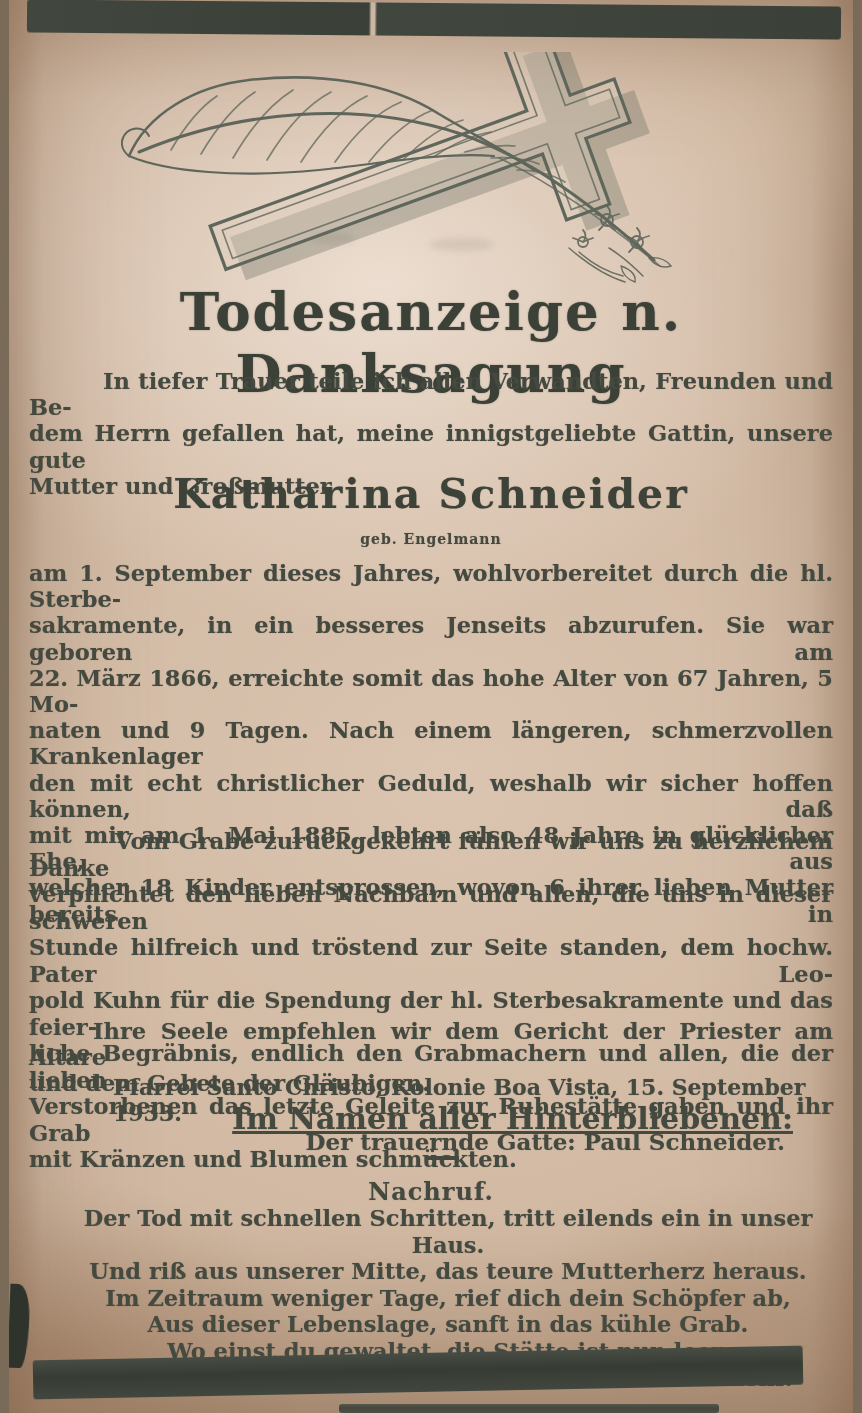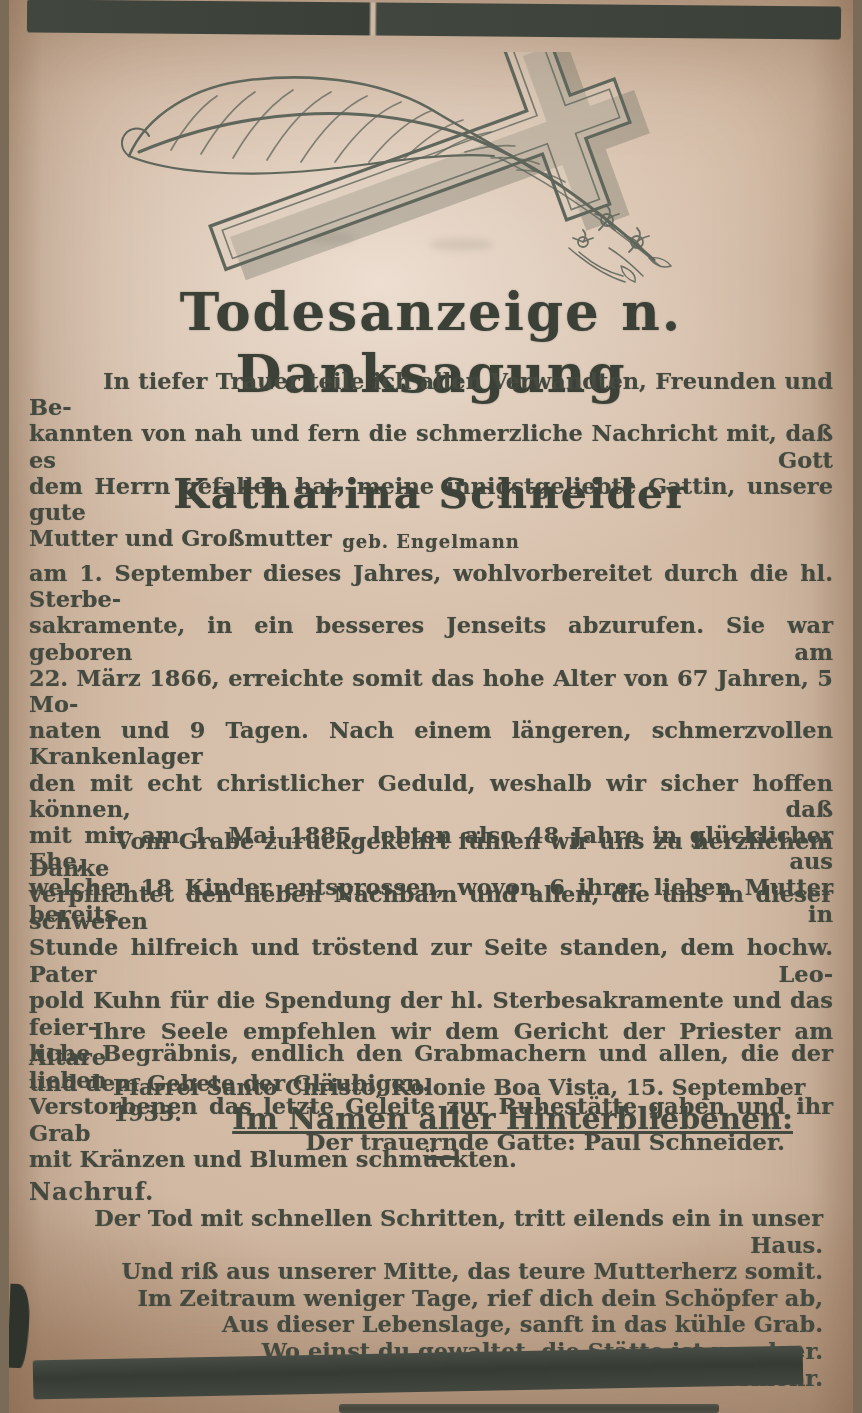--- a/index.html
+++ b/index.html
@@ -43,31 +43,31 @@
   .headline{top:280px;text-align:center;font-size:53px;letter-spacing:2px;color:#3c4138;
      text-shadow:0 0 1.5px rgba(60,65,56,.6);}
   .block{font-size:22.5px;line-height:26.2px;}
   .line{text-align:justify;}
   .line.j{text-align:justify;text-align-last:justify;}
   .intro{top:368px;}
   .ind1{text-indent:74px;}
   .ind2{text-indent:86px;}
   .ind3{text-indent:64px;}
   .name{top:470px;text-align:center;font-size:41px;letter-spacing:2px;color:#3e433a;}
-  .maiden{top:531px;text-align:center;font-size:18px;letter-spacing:1px;}
+  .maiden{top:531px;text-align:center;font-size:14px;letter-spacing:1px;}
   .bodytxt{top:560px;}
   .thanks{top:828px;line-height:26.5px;}
   .commend{top:1018px;}
   .dateline{top:1074px;font-size:22px;left:104px;right:30px;text-align:left;}
   .sigintro{top:1101px;right:60px;text-align:right;font-size:30px;text-decoration:underline;}
   .signature{top:1128px;right:68px;text-align:right;font-size:23px;}
   .dash{position:absolute;left:418px;top:1156px;width:32px;height:3.5px;background:#454a40;}
-  .nachruf{top:1177px;font-size:24px;letter-spacing:1px;}
+  .nachruf{top:1177px;text-align:center;font-size:24px;letter-spacing:1px;}
   .poem{top:1205px;left:64px;right:30px;font-size:22.5px;line-height:26.6px;}
-  .poem .line{text-align:right;}
+  .poem .line{text-align:center;}
 </style>
 </head>
 <body>
 
 <div class="page">
 
   <div class="bar topbar"></div>
 
   <svg class="illu" width="640" height="245" viewBox="0 0 640 245">
     <g stroke="#5f665b" fill="none" stroke-linecap="round">
@@ -104,21 +104,20 @@
     </g>
   </svg>
 
   <div class="bleed" style="left:300px;top:232px;width:46px;height:12px;"></div>
   <div class="bleed" style="left:420px;top:238px;width:64px;height:13px;"></div>
 
   <div class="t headline">Todesanzeige n. Danksagung</div>
 
   <div class="t block intro">
     <div class="line j ind1">In tiefer Trauer teile ich allen Verwandten, Freunden und Be-</div>
-    <div class="line j">kannten von nah und fern die schmerzliche Nachricht mit, daß es Gott</div>
     <div class="line j">dem Herrn gefallen hat, meine innigstgeliebte Gattin, unsere gute</div>
     <div class="line">Mutter und Großmutter</div>
   </div>
 
   <div class="t name">Katharina Schneider</div>
   <div class="t maiden">geb. Engelmann</div>
 
   <div class="t block bodytxt">
     <div class="line j">am 1. September dieses Jahres, wohlvorbereitet durch die hl. Sterbe-</div>
     <div class="line j">sakramente, in ein besseres Jenseits abzurufen. Sie war geboren am</div>
@@ -147,21 +146,21 @@
   <div class="t dateline">Pfarrei Santo Christo, Kolonie Boa Vista, 15. September 1933.</div>
   <div class="t sigintro">Im Namen aller Hinterbliebenen:</div>
   <div class="t signature">Der trauernde Gatte: Paul Schneider.</div>
 
   <div class="dash"></div>
 
   <div class="t nachruf">Nachruf.</div>
 
   <div class="t block poem">
     <div class="line">Der Tod mit schnellen Schritten, tritt eilends ein in unser Haus.</div>
-    <div class="line">Und riß aus unserer Mitte, das teure Mutterherz somit.</div>
+    <div class="line">Und riß aus unserer Mitte, das teure Mutterherz heraus.</div>
     <div class="line">Im Zeitraum weniger Tage, rief dich dein Schöpfer ab,</div>
     <div class="line">Aus dieser Lebenslage, sanft in das kühle Grab.</div>
     <div class="line">Wo einst du gewaltet, die Stätte ist nun leer.</div>
     <div class="line">Doch werden wir vergessen dich nie und nimmermehr.</div>
   </div>
 
   <div class="bar bottombar"></div>
   <div class="bar bottomstrip"></div>
   <div class="leftsmudge"></div>
 

